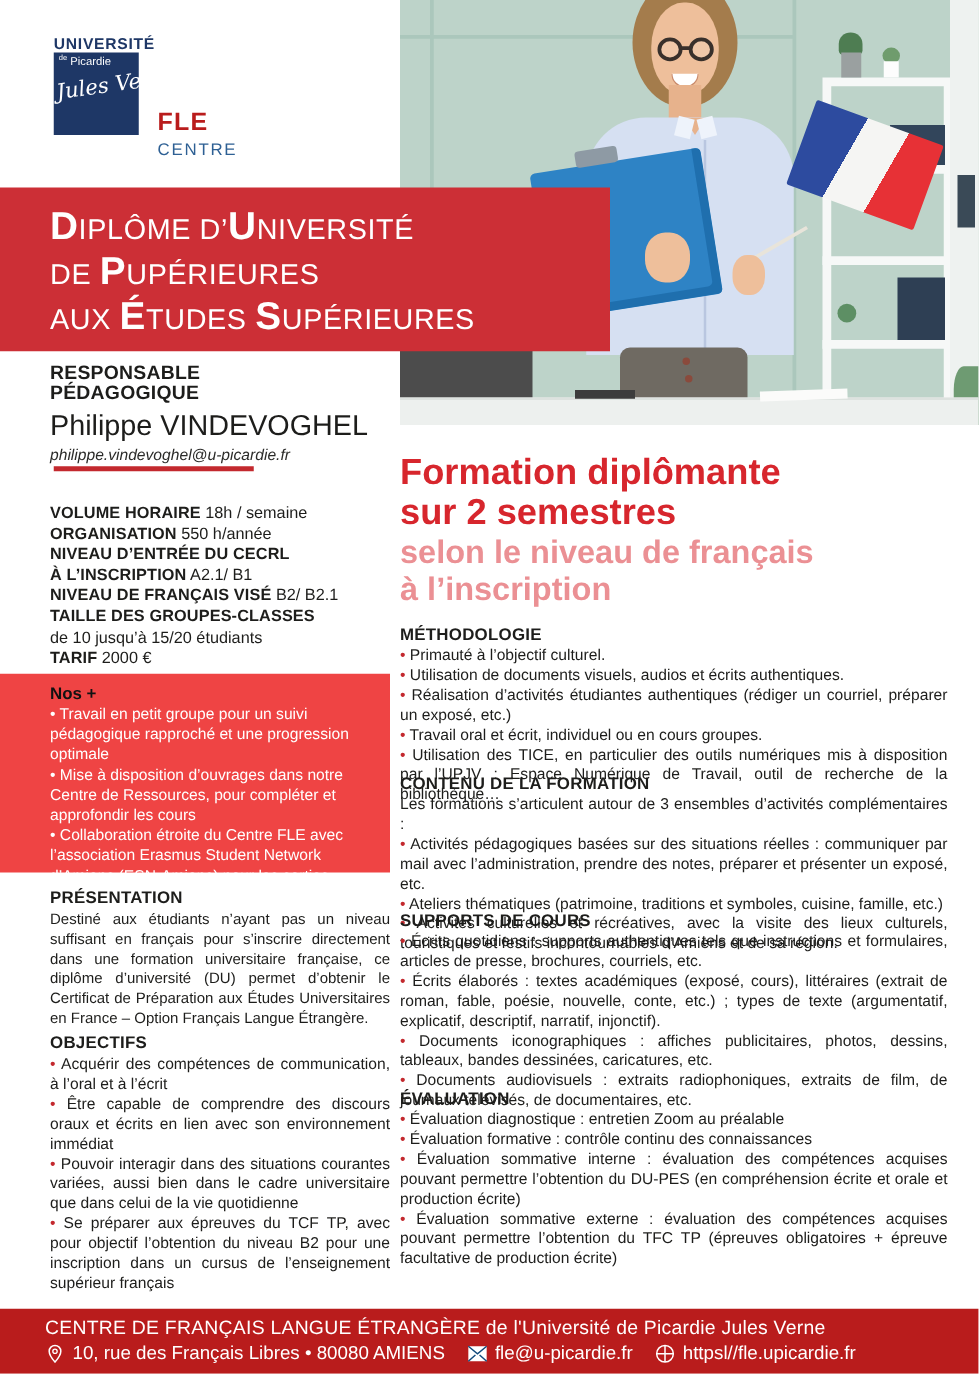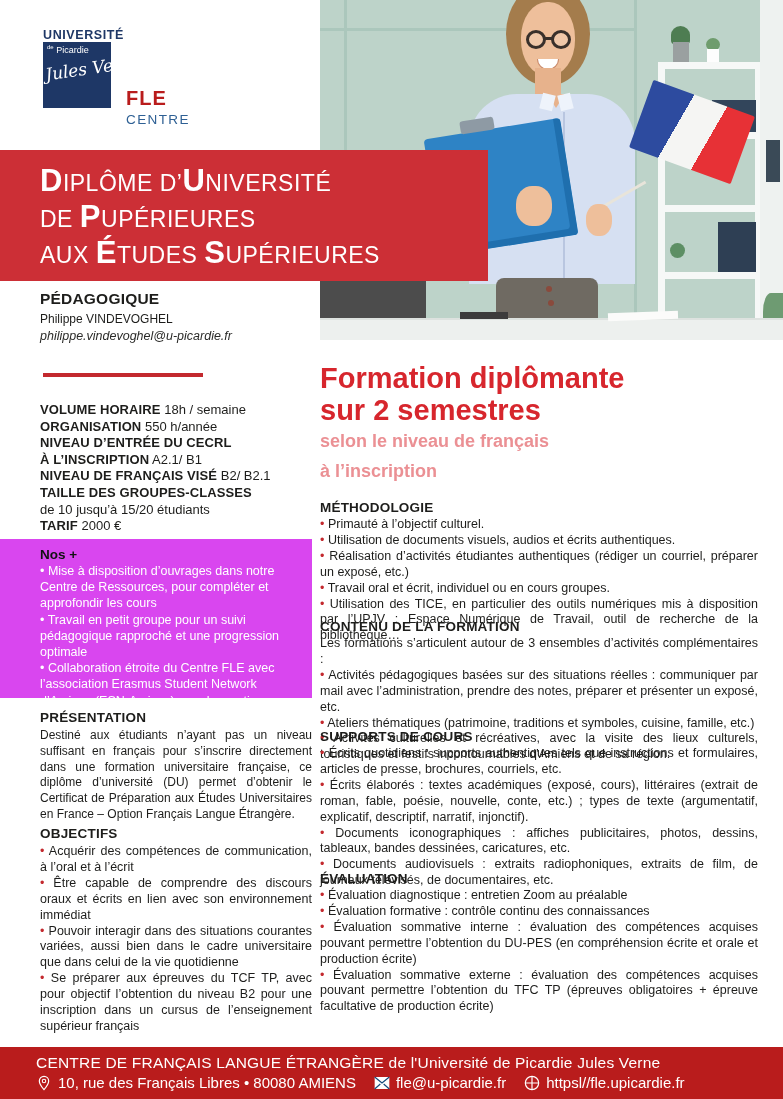--- a/index.html
+++ b/index.html
@@ -74,42 +74,42 @@
 
   
   .banner{position:absolute;left:0;top:150px;width:488px;height:131px;background:#cc2f36;
           color:#fff;box-sizing:border-box;padding:14px 0 0 40px;}
   .banner .bl{font-size:23px;line-height:33px;letter-spacing:.5px;white-space:nowrap;}
   .banner .big{font-size:31px;font-weight:bold;}
 
   
   .resp{position:absolute;left:40px;top:291px;width:272px;}
   .resp-title{font-size:15.5px;font-weight:bold;line-height:15.5px;letter-spacing:.2px;}
-  .resp-name{font-size:12px;margin-top:5px;}
+  .resp-name{font-size:23px;margin-top:5px;}
   .resp-mail{font-size:12.5px;font-style:italic;margin-top:3px;color:#2b2b29;}
   .divider{position:absolute;left:43px;top:373px;width:160px;height:4px;background:#c3292e;}
   .infos{position:absolute;left:40px;top:402px;width:276px;font-size:13px;line-height:16.6px;}
   .infos b{letter-spacing:.1px;}
-  .nosplus{position:absolute;left:0;top:539px;width:312px;height:159px;background:#d946ef;
+  .nosplus{position:absolute;left:0;top:539px;width:312px;height:159px;background:#ef4444;
            box-sizing:border-box;padding:7px 8px 0 40px;}
   .nosplus-title{font-size:13.5px;font-weight:bold;color:#111;line-height:17px;}
   .nosplus p{margin:0;color:#fff;font-size:12.5px;line-height:16.2px;}
   .sec-title{font-size:13.5px;font-weight:bold;letter-spacing:.2px;margin:0 0 3px 0;}
   .presentation{position:absolute;left:40px;top:710px;width:272px;}
   .body-txt{font-size:12px;line-height:15.8px;text-align:justify;margin:0;}
   .objectifs{position:absolute;left:40px;top:826px;width:272px;}
   .bullet{color:#c3292e;}
   .nosplus .bullet{color:#fff;}
   ul.blist{list-style:none;margin:0;padding:0;}
   ul.blist li{font-size:12.5px;line-height:15.9px;text-align:justify;margin:0;}
 
   
   .headline{position:absolute;left:320px;top:362px;width:440px;font-weight:bold;}
   .hl-red{color:#d7262d;font-size:29px;line-height:32px;}
-  .hl-pink{color:#eb9094;font-size:18px;line-height:30px;}
+  .hl-pink{color:#eb9094;font-size:26px;line-height:30px;}
   .rsec{position:absolute;left:320px;width:438px;}
   .rsec .sec-title{margin-bottom:2px;}
   .sec-methodologie{top:500px;}
   .sec-contenu{top:619px;}
   .sec-supports{top:729px;}
   .sec-evaluation{top:871px;}
 
   
   .footer{position:absolute;left:0;top:1047px;width:783px;height:56px;background:#b91c1c;color:#fff;}
   .f1{position:absolute;left:36px;top:7px;font-size:15.5px;letter-spacing:.2px;white-space:nowrap;}
@@ -178,42 +178,43 @@
   </div>
 
   <div class="banner">
     <div class="bl"><span class="big">D</span><span>IPLÔME D’</span><span class="big">U</span><span>NIVERSITÉ</span></div>
     <div class="bl"><span>DE </span><span class="big">P</span><span>UPÉRIEURES</span></div>
     <div class="bl"><span>AUX </span><span class="big">É</span><span>TUDES </span><span class="big">S</span><span>UPÉRIEURES</span></div>
   </div>
 
   <div class="resp">
     <div class="resp-title">
+      <div>RESPONSABLE</div>
       <div>PÉDAGOGIQUE</div>
     </div>
     <div class="resp-name">Philippe VINDEVOGHEL</div>
     <div class="resp-mail">philippe.vindevoghel@u-picardie.fr</div>
   </div>
   <div class="divider"></div>
 
   <div class="infos">
     <div><b>VOLUME HORAIRE</b> <span>18h / semaine</span></div>
     <div><b>ORGANISATION</b> <span>550 h/année</span></div>
     <div><b>NIVEAU D’ENTRÉE DU CECRL</b> <span></span></div>
     <div><b>À L’INSCRIPTION</b> <span>A2.1/ B1</span></div>
     <div><b>NIVEAU DE FRANÇAIS VISÉ</b> <span>B2/ B2.1</span></div>
     <div><b>TAILLE DES GROUPES-CLASSES</b> <span></span></div>
     <div><b></b> <span>de 10 jusqu’à 15/20 étudiants</span></div>
     <div><b>TARIF</b> <span>2000 €</span></div>
   </div>
 
   <div class="nosplus">
     <div class="nosplus-title">Nos +</div>
+    <p><span class="bullet">•</span> <span>Travail en petit groupe pour un suivi pédagogique rapproché et une progression optimale</span></p>
     <p><span class="bullet">•</span> <span>Mise à disposition d’ouvrages dans notre Centre de Ressources, pour compléter et approfondir les cours</span></p>
-    <p><span class="bullet">•</span> <span>Travail en petit groupe pour un suivi pédagogique rapproché et une progression optimale</span></p>
     <p><span class="bullet">•</span> <span>Collaboration étroite du Centre FLE avec l’association Erasmus Student Network d’Amiens (ESN-Amiens) pour les sorties culturelles et récréatives</span></p>
   </div>
 
   <div class="presentation">
     <div class="sec-title">PRÉSENTATION</div>
     <p class="body-txt">Destiné aux étudiants n’ayant pas un niveau suffisant en français pour s’inscrire directement dans une formation universitaire française, ce diplôme d’université (DU) permet d’obtenir le Certificat de Préparation aux Études Universitaires en France – Option Français Langue Étrangère.</p>
   </div>
 
   <div class="objectifs">
     <div class="sec-title">OBJECTIFS</div>

